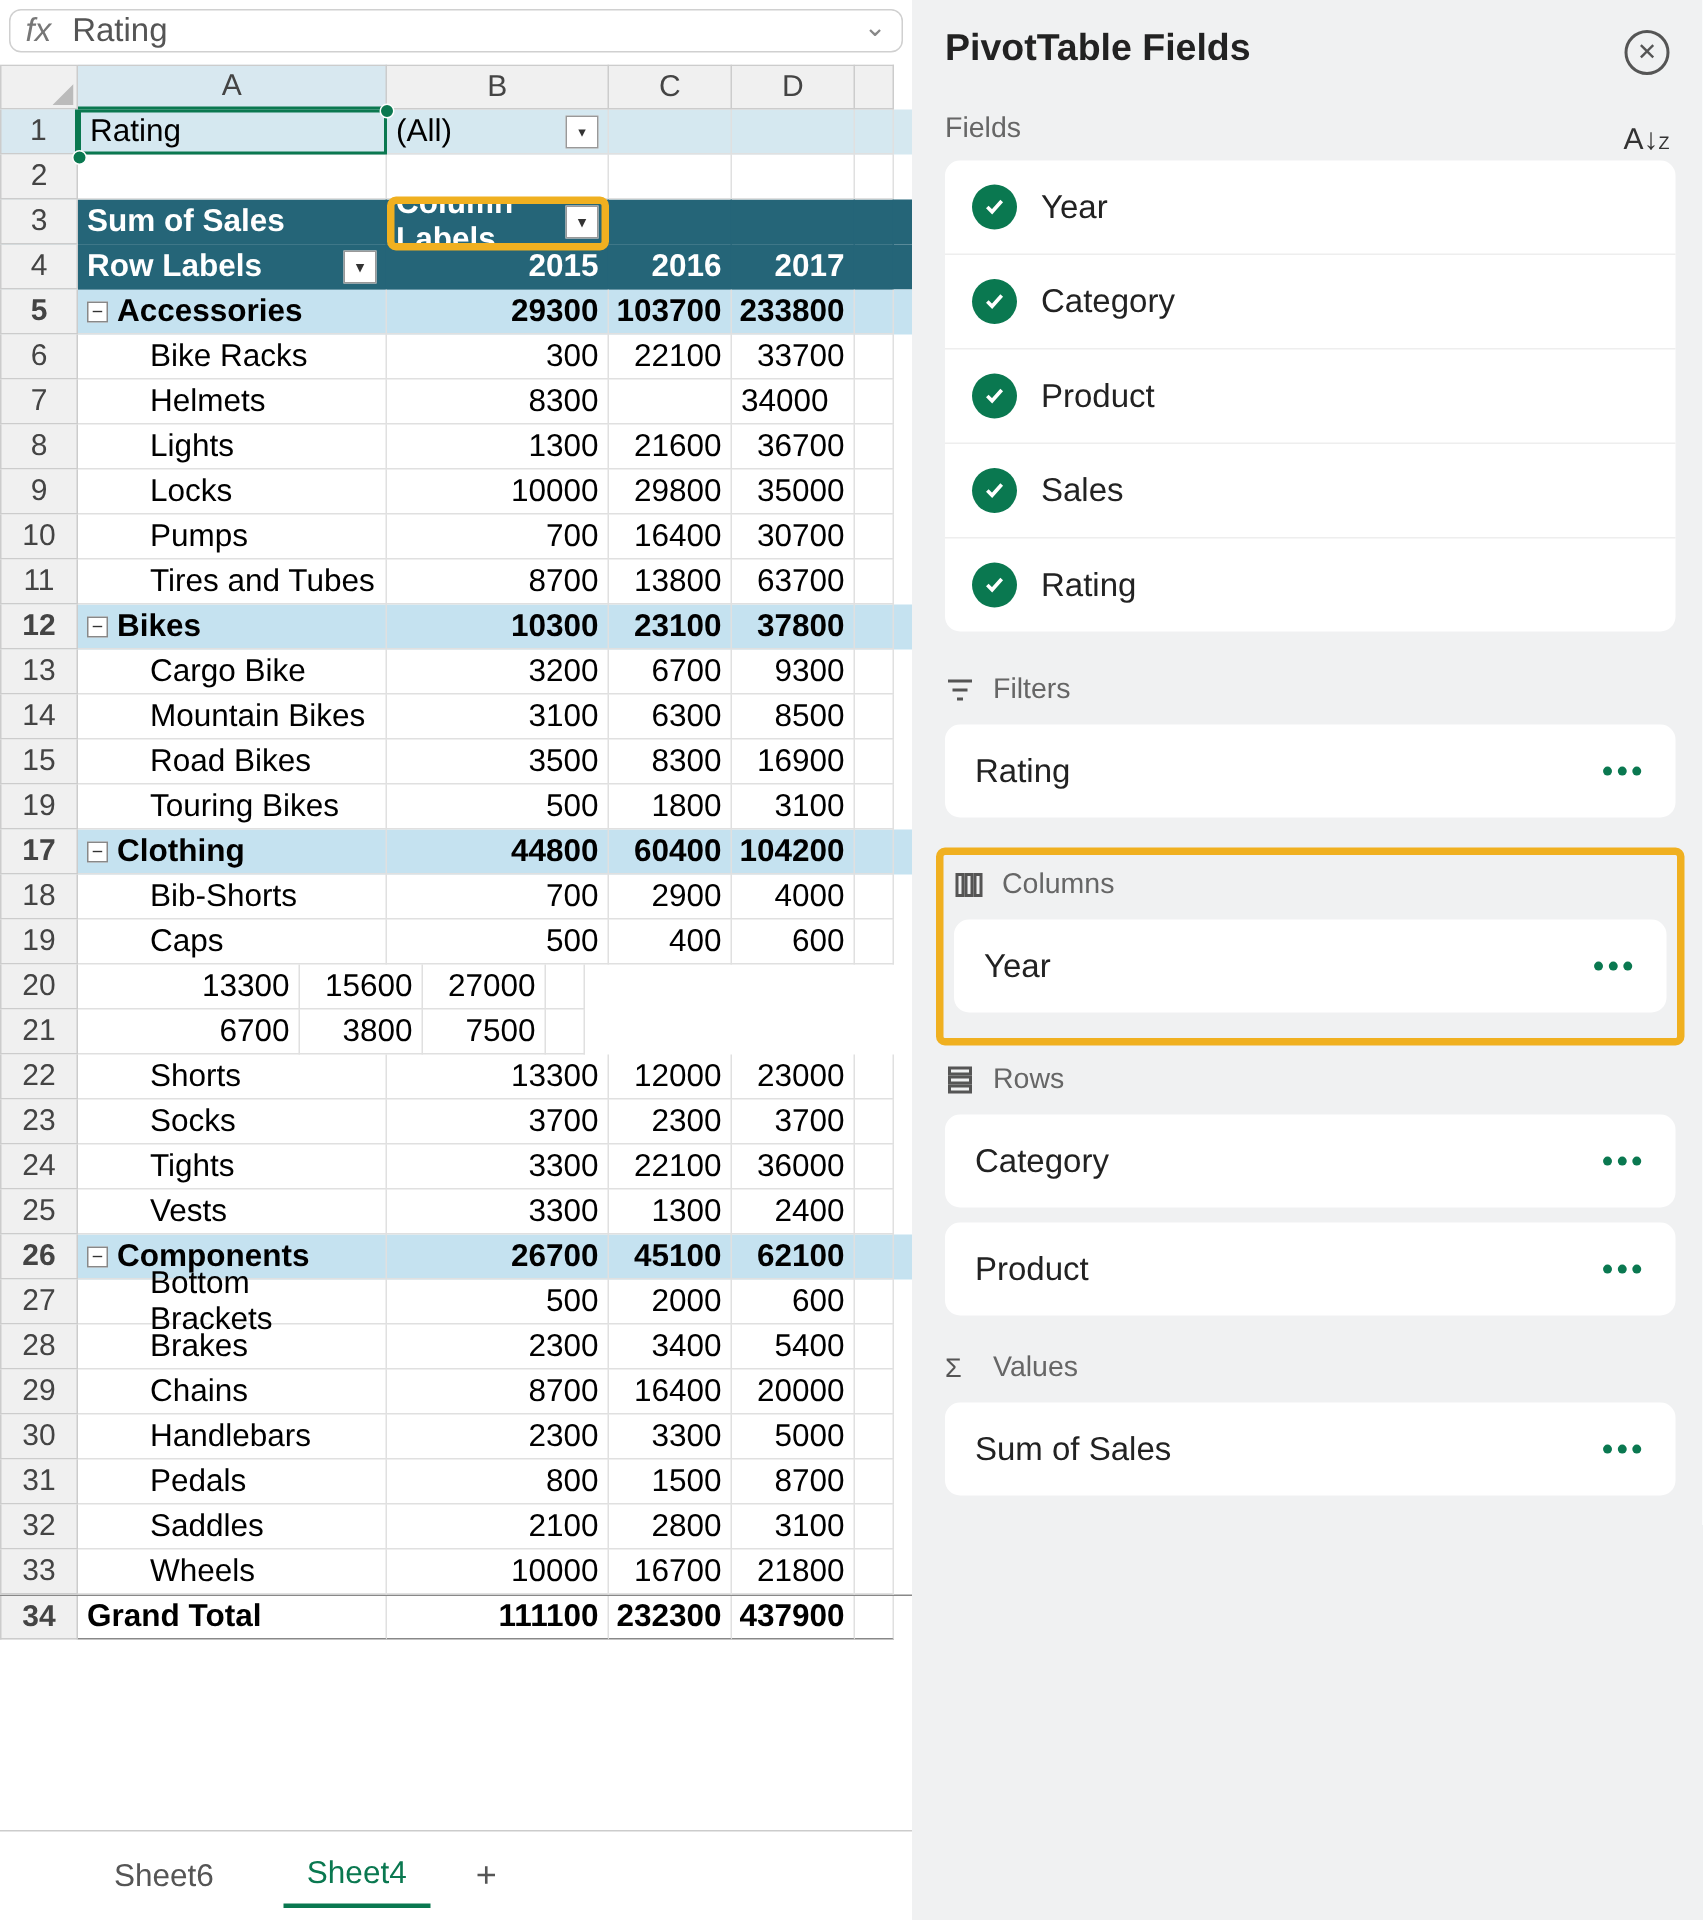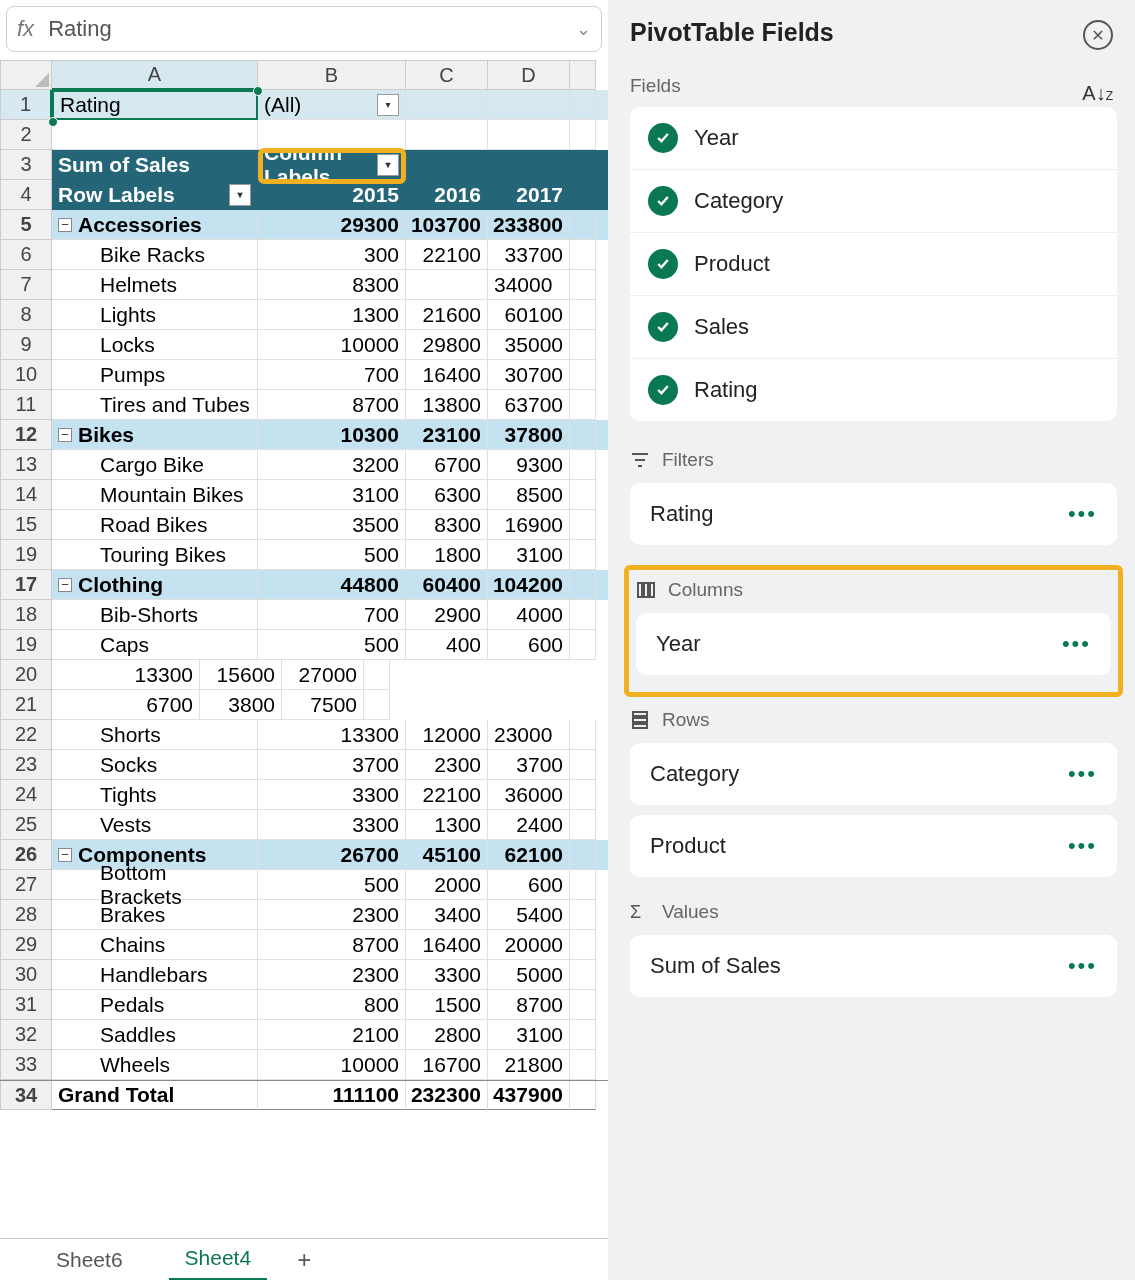--- a/index.html
+++ b/index.html
@@ -1,21 +1,21 @@
 <!DOCTYPE html>
 <html><head>
 <meta charset="utf-8">
 <style>
   * { box-sizing: border-box; margin: 0; padding: 0; font-family: -apple-system, BlinkMacSystemFont, "Segoe UI", Arial, sans-serif; }
   body { width: 1135px; height: 1280px; background: #fff; display: flex; overflow: hidden; }
   .left { width: 608px; display: flex; flex-direction: column; }
   .right { flex: 1; background: #f0f1f2; padding: 18px 18px 18px 22px; position: relative; }
 
   
-  .fxbar { display: flex; align-items: center; height: 46px; border: 1px solid #d0d0d0; border-radius: 8px; margin: 6px 6px 8px 6px; padding: 0 10px; }
+  .fxbar { display: flex; align-items: flex-start; height: 29px; border: 1px solid #d0d0d0; border-radius: 8px; margin: 6px 6px 8px 6px; padding: 0 10px; }
   .fxbar .fx { font-style: italic; color: #777; font-size: 22px; margin-right: 14px; }
   .fxbar .val { font-size: 22px; color: #555; flex: 1; }
   .fxbar .drop { color: #888; font-size: 18px; }
 
   
   .grid { flex: 1; overflow: hidden; position: relative; }
   .colheads { display: flex; height: 30px; }
   .corner { width: 52px; background: #f0f0f0; border: 1px solid #ccc; display: flex; align-items: flex-end; justify-content: flex-end; padding: 2px; }
   .corner svg { width: 14px; height: 14px; }
   .colh { background: #f0f0f0; border: 1px solid #ccc; border-left: none; display: flex; align-items: center; justify-content: center; font-size: 20px; color: #444; }
@@ -51,21 +51,21 @@
   .collapse { width: 14px; height: 14px; border: 1px solid #888; background: #fff; display: inline-flex; align-items: center; justify-content: center; font-size: 13px; line-height: 1; color: #333; margin-right: 6px; font-weight: normal; }
   .indent1 { padding-left: 42px; }
   .gt-row { font-weight: bold; border-top: 1px solid #888; }
   .gt-row .cell { border-bottom: 1px solid #888; }
 
   .num { justify-content: flex-end; }
   
   .highlight-box { position: absolute; border: 5px solid #f0b020; border-radius: 6px; pointer-events: none; z-index: 10; }
 
   
-  .tabs { display: flex; height: 42px; border-top: 1px solid #ccc; align-items: center; padding-left: 40px; gap: 30px; font-size: 21px; }
+  .tabs { display: flex; height: 60px; border-top: 1px solid #ccc; align-items: center; padding-left: 60px; gap: 30px; font-size: 21px; }
   .tab { padding: 8px 16px; color: #555; cursor: pointer; }
   .tab.active { color: #0a7850; border-bottom: 3px solid #0a7850; font-weight: 500; }
   .addtab { font-size: 24px; color: #555; cursor: pointer; }
 
   
   .panel-title { font-size: 25px; font-weight: bold; color: #222; margin-bottom: 28px; }
   .close-btn { position: absolute; top: 20px; right: 22px; width: 30px; height: 30px; border: 2px solid #555; border-radius: 50%; display: flex; align-items: center; justify-content: center; font-size: 16px; color: #555; cursor: pointer; }
   .sect-label { font-size: 19px; color: #666; display: flex; align-items: center; gap: 10px; margin: 10px 0; }
   .sort-icon { position: absolute; top: 82px; right: 22px; font-size: 20px; color: #333; }
   .field-list { background: #fff; border-radius: 10px; margin-bottom: 28px; }
@@ -213,21 +213,21 @@
           <div class="cell cA">
             <span class="indent1">Lights</span>
           </div>
           <div class="cell cB num">
             <span style="flex:1;text-align:right;display:block">1300</span>
           </div>
           <div class="cell cC num">
             <span style="flex:1;text-align:right;display:block">21600</span>
           </div>
           <div class="cell cD num">
-            <span style="flex:1;text-align:right;display:block">60100</span>
+            <span style="flex:1;text-align:right;display:block">36700</span>
           </div>
           <div class="cell cE"></div>
         </div>
         <div class="row ">
           <div class="rh">9</div>
           <div class="cell cA">
             <span class="indent1">Locks</span>
           </div>
           <div class="cell cB num">
             <span style="flex:1;text-align:right;display:block">10000</span>
@@ -433,21 +433,21 @@
           <div class="cell cA">
             <span class="indent1">Shorts</span>
           </div>
           <div class="cell cB num">
             <span style="flex:1;text-align:right;display:block">13300</span>
           </div>
           <div class="cell cC num">
             <span style="flex:1;text-align:right;display:block">12000</span>
           </div>
           <div class="cell cD num">
-            <span style="flex:1;text-align:left;display:block">23000</span>
+            <span style="flex:1;text-align:right;display:block">23000</span>
           </div>
           <div class="cell cE"></div>
         </div>
         <div class="row ">
           <div class="rh">23</div>
           <div class="cell cA">
             <span class="indent1">Socks</span>
           </div>
           <div class="cell cB num">
             <span style="flex:1;text-align:right;display:block">3700</span>

